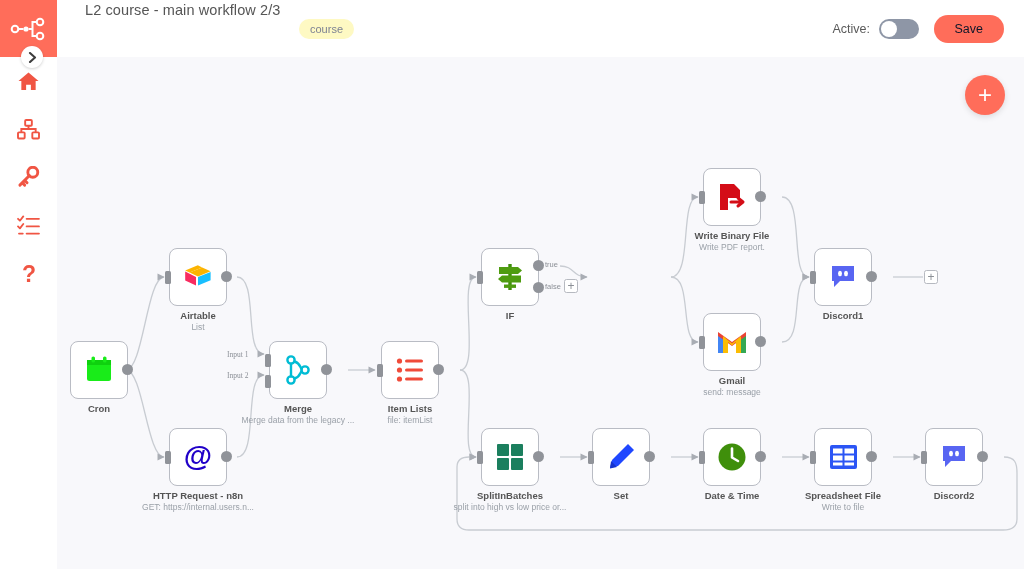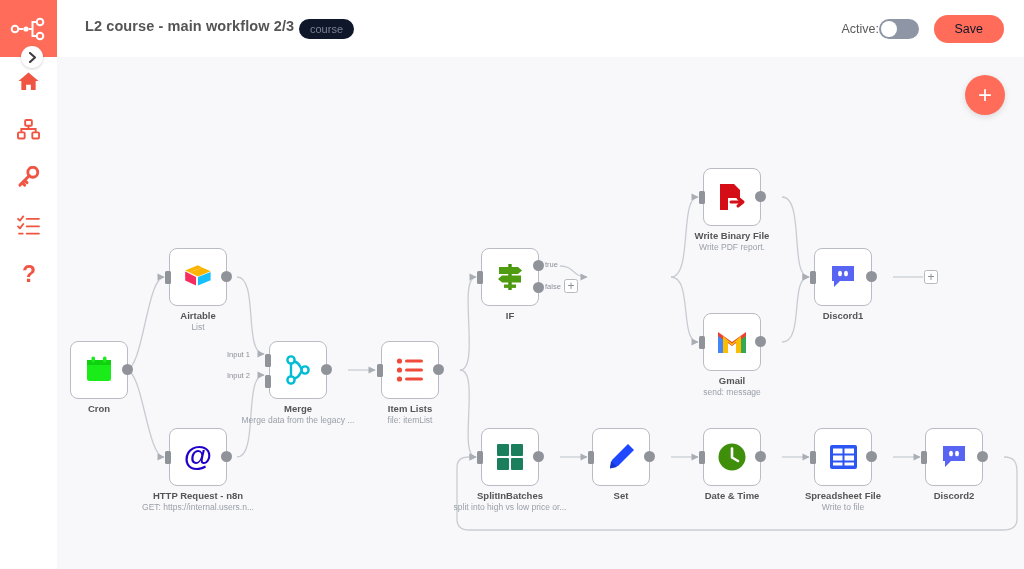--- a/index.html
+++ b/index.html
@@ -30,31 +30,31 @@
     display: flex; align-items: center; justify-content: center;
     color: #f05543;
   }
 
   
   #header {
     position: absolute; left: 57px; top: 0; width: 967px; height: 57px;
     background: #ffffff; z-index: 25;
   }
   #workflow-title {
-    position: absolute; left: 28px; top: 18px;
-    font-size: 14.5px; color: #555; font-weight: 700; letter-spacing: .1px;
+    position: absolute; left: 28px; top: 2px;
+    font-size: 14.5px; color: #555; font-weight: 400; letter-spacing: .1px;
   }
   #tag-chip {
     position: absolute; left: 242px; top: 19px;
-    background: #0f172a; color: #7d8293;
+    background: #fef9c3; color: #7d8293;
     font-size: 11px; padding: 4px 11px; border-radius: 11px;
   }
   #active-wrap {
     position: absolute; right: 105px; top: 19px;
-    display: flex; align-items: center; gap: 0;
+    display: flex; align-items: center; gap: 9px;
   }
   #active-label { font-size: 12.5px; color: #5a5a5a; }
   #active-toggle {
     width: 40px; height: 20px; border-radius: 10px; background: #8e96a6;
     position: relative; cursor: pointer;
   }
   #active-toggle::after {
     content: ""; position: absolute; left: 2px; top: 2px;
     width: 16px; height: 16px; border-radius: 50%; background: #fff;
   }
@@ -111,21 +111,21 @@
   .port-tag {
     position: absolute; font-size: 7.5px; color: #8b8f96; white-space: nowrap;
   }
   .plus-sq {
     position: absolute; width: 14px; height: 14px; background: #fff;
     border: 1px solid #b6b9c0; border-radius: 2.5px;
     display: flex; align-items: center; justify-content: center;
     font-size: 12px; color: #8b8f96; line-height: 1; cursor: pointer; z-index: 6;
   }
   .input-tag {
-    position: absolute; font-size: 7.5px; color: #8b8f96; white-space: nowrap;
+    position: absolute; font-size: 7.5px; color: #8b8f96; white-space: nowrap; font-family: Liberation Serif, serif;
   }
   svg.ico { display: block; }
 </style>
 </head>
 <body>
 
 <div id="app">
 
   <div id="sidebar">
     <div id="logo-block">

